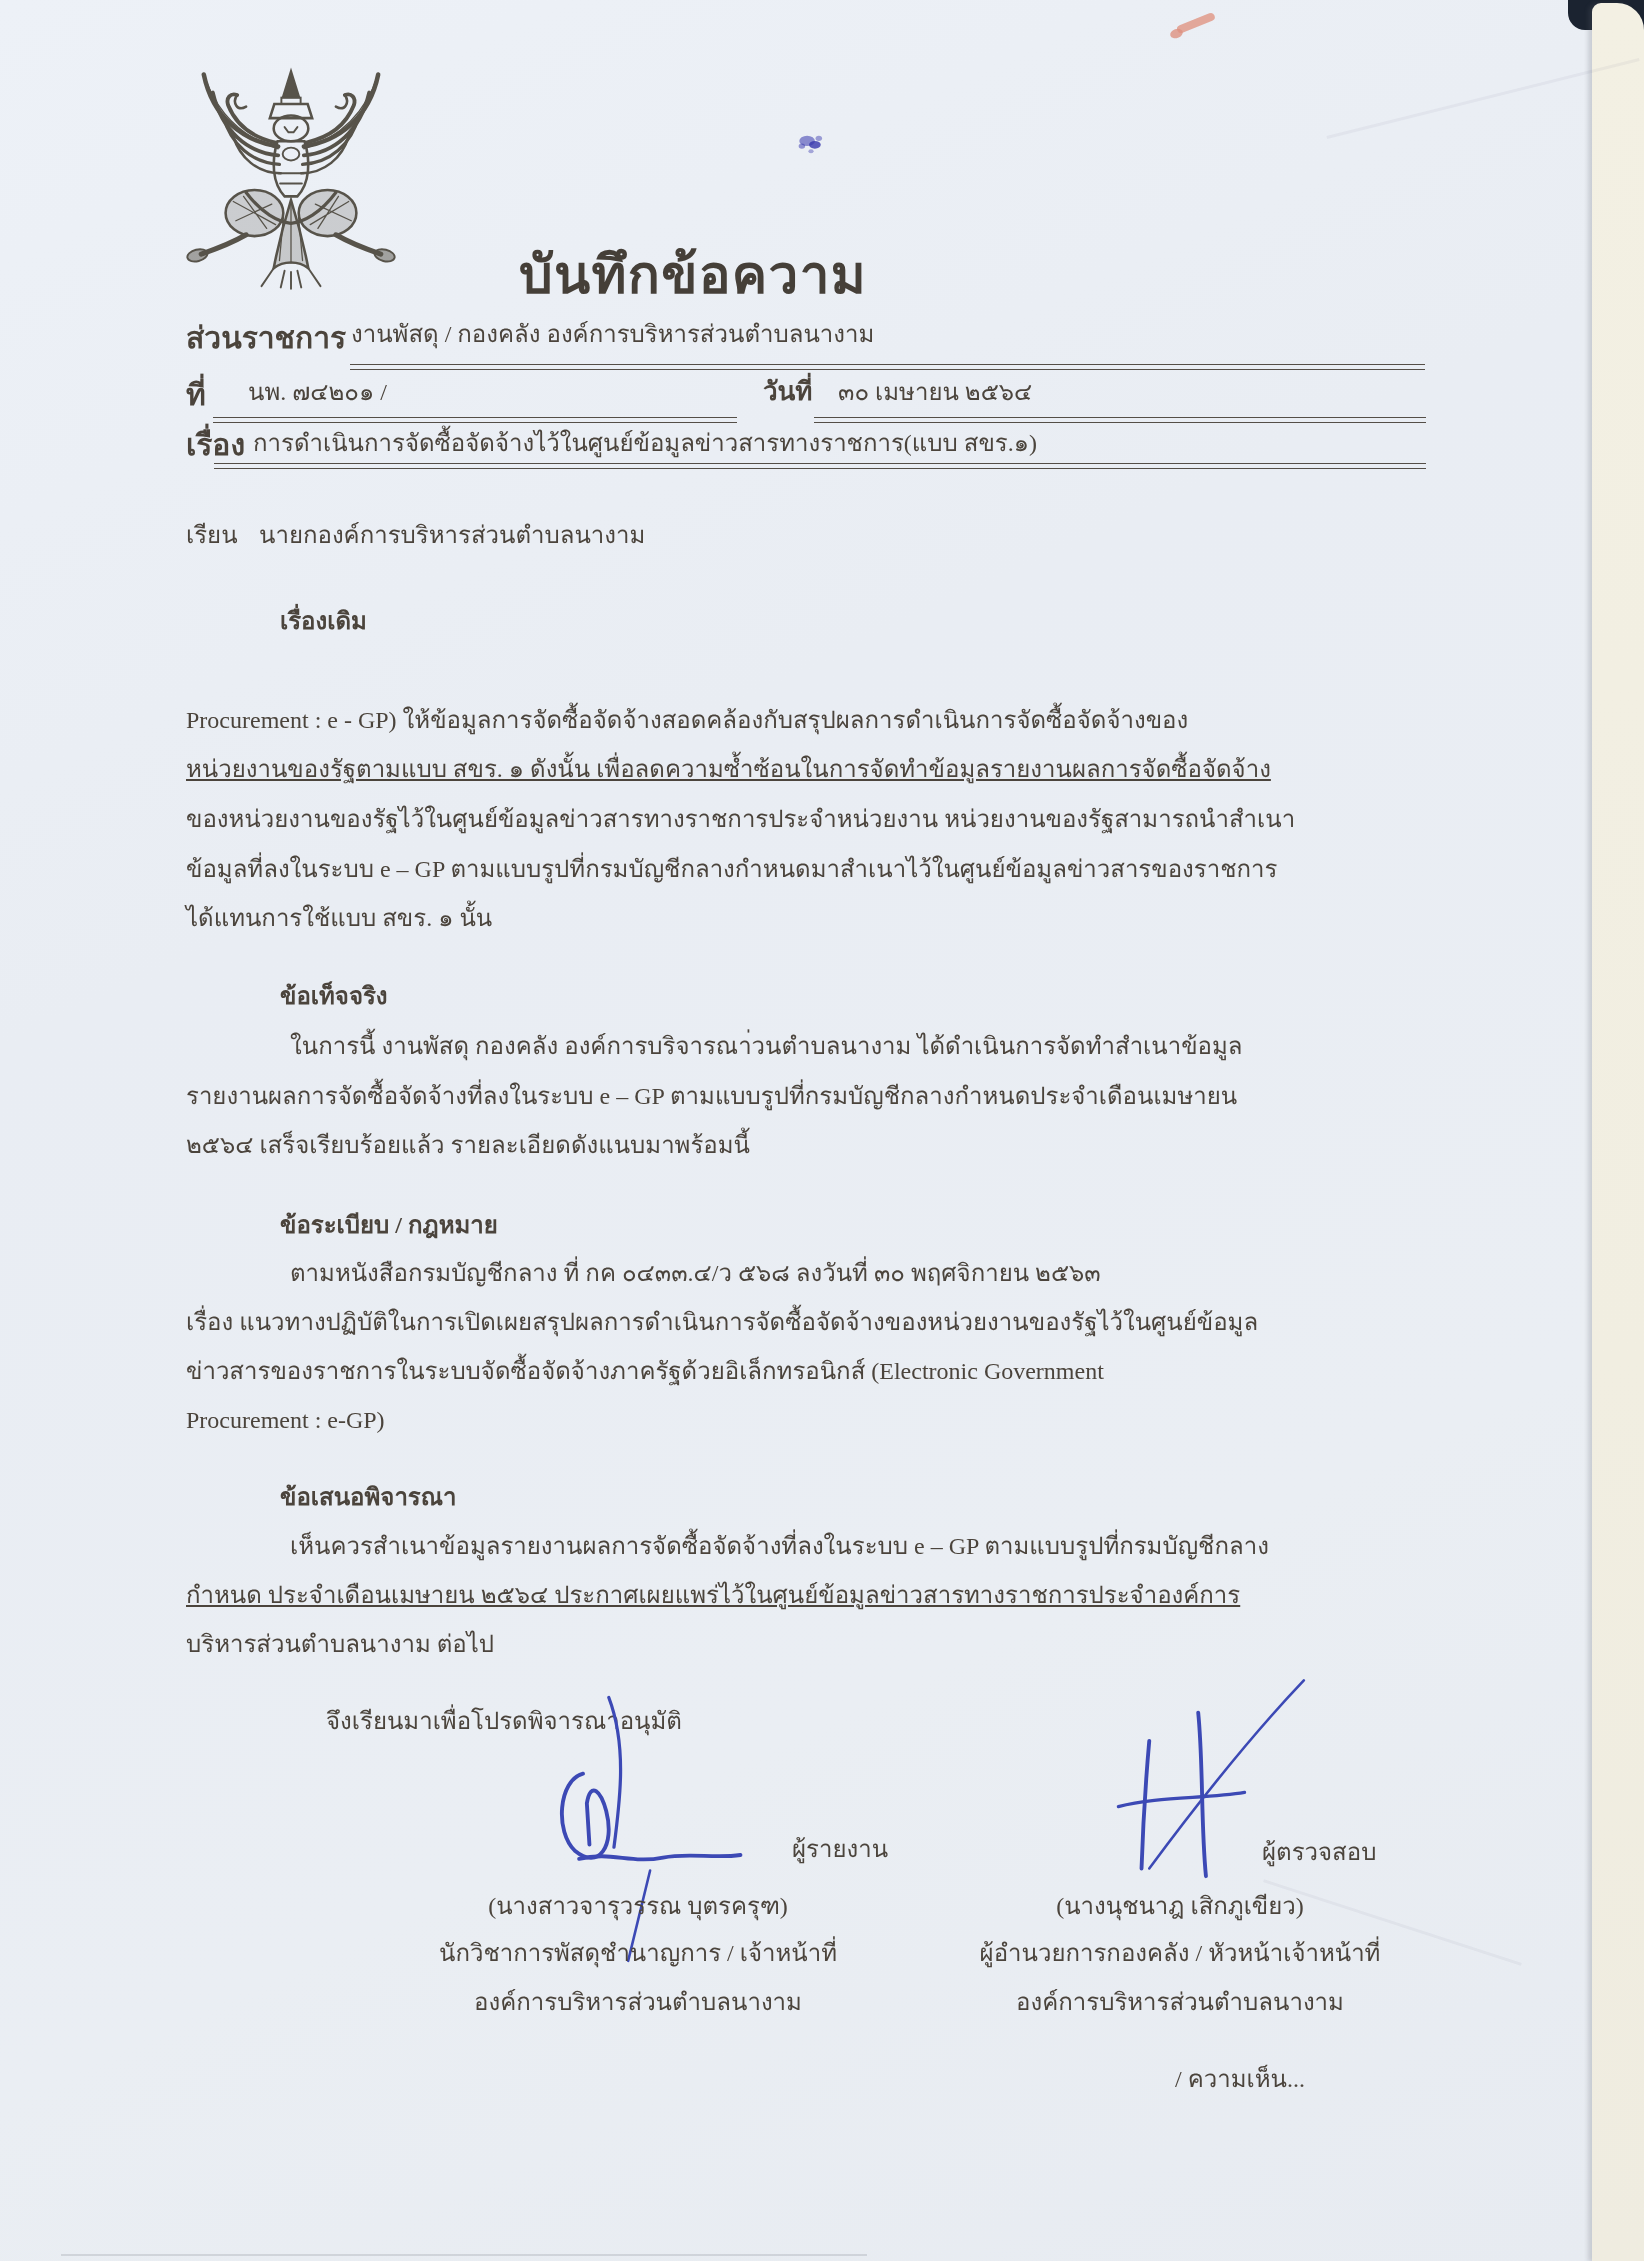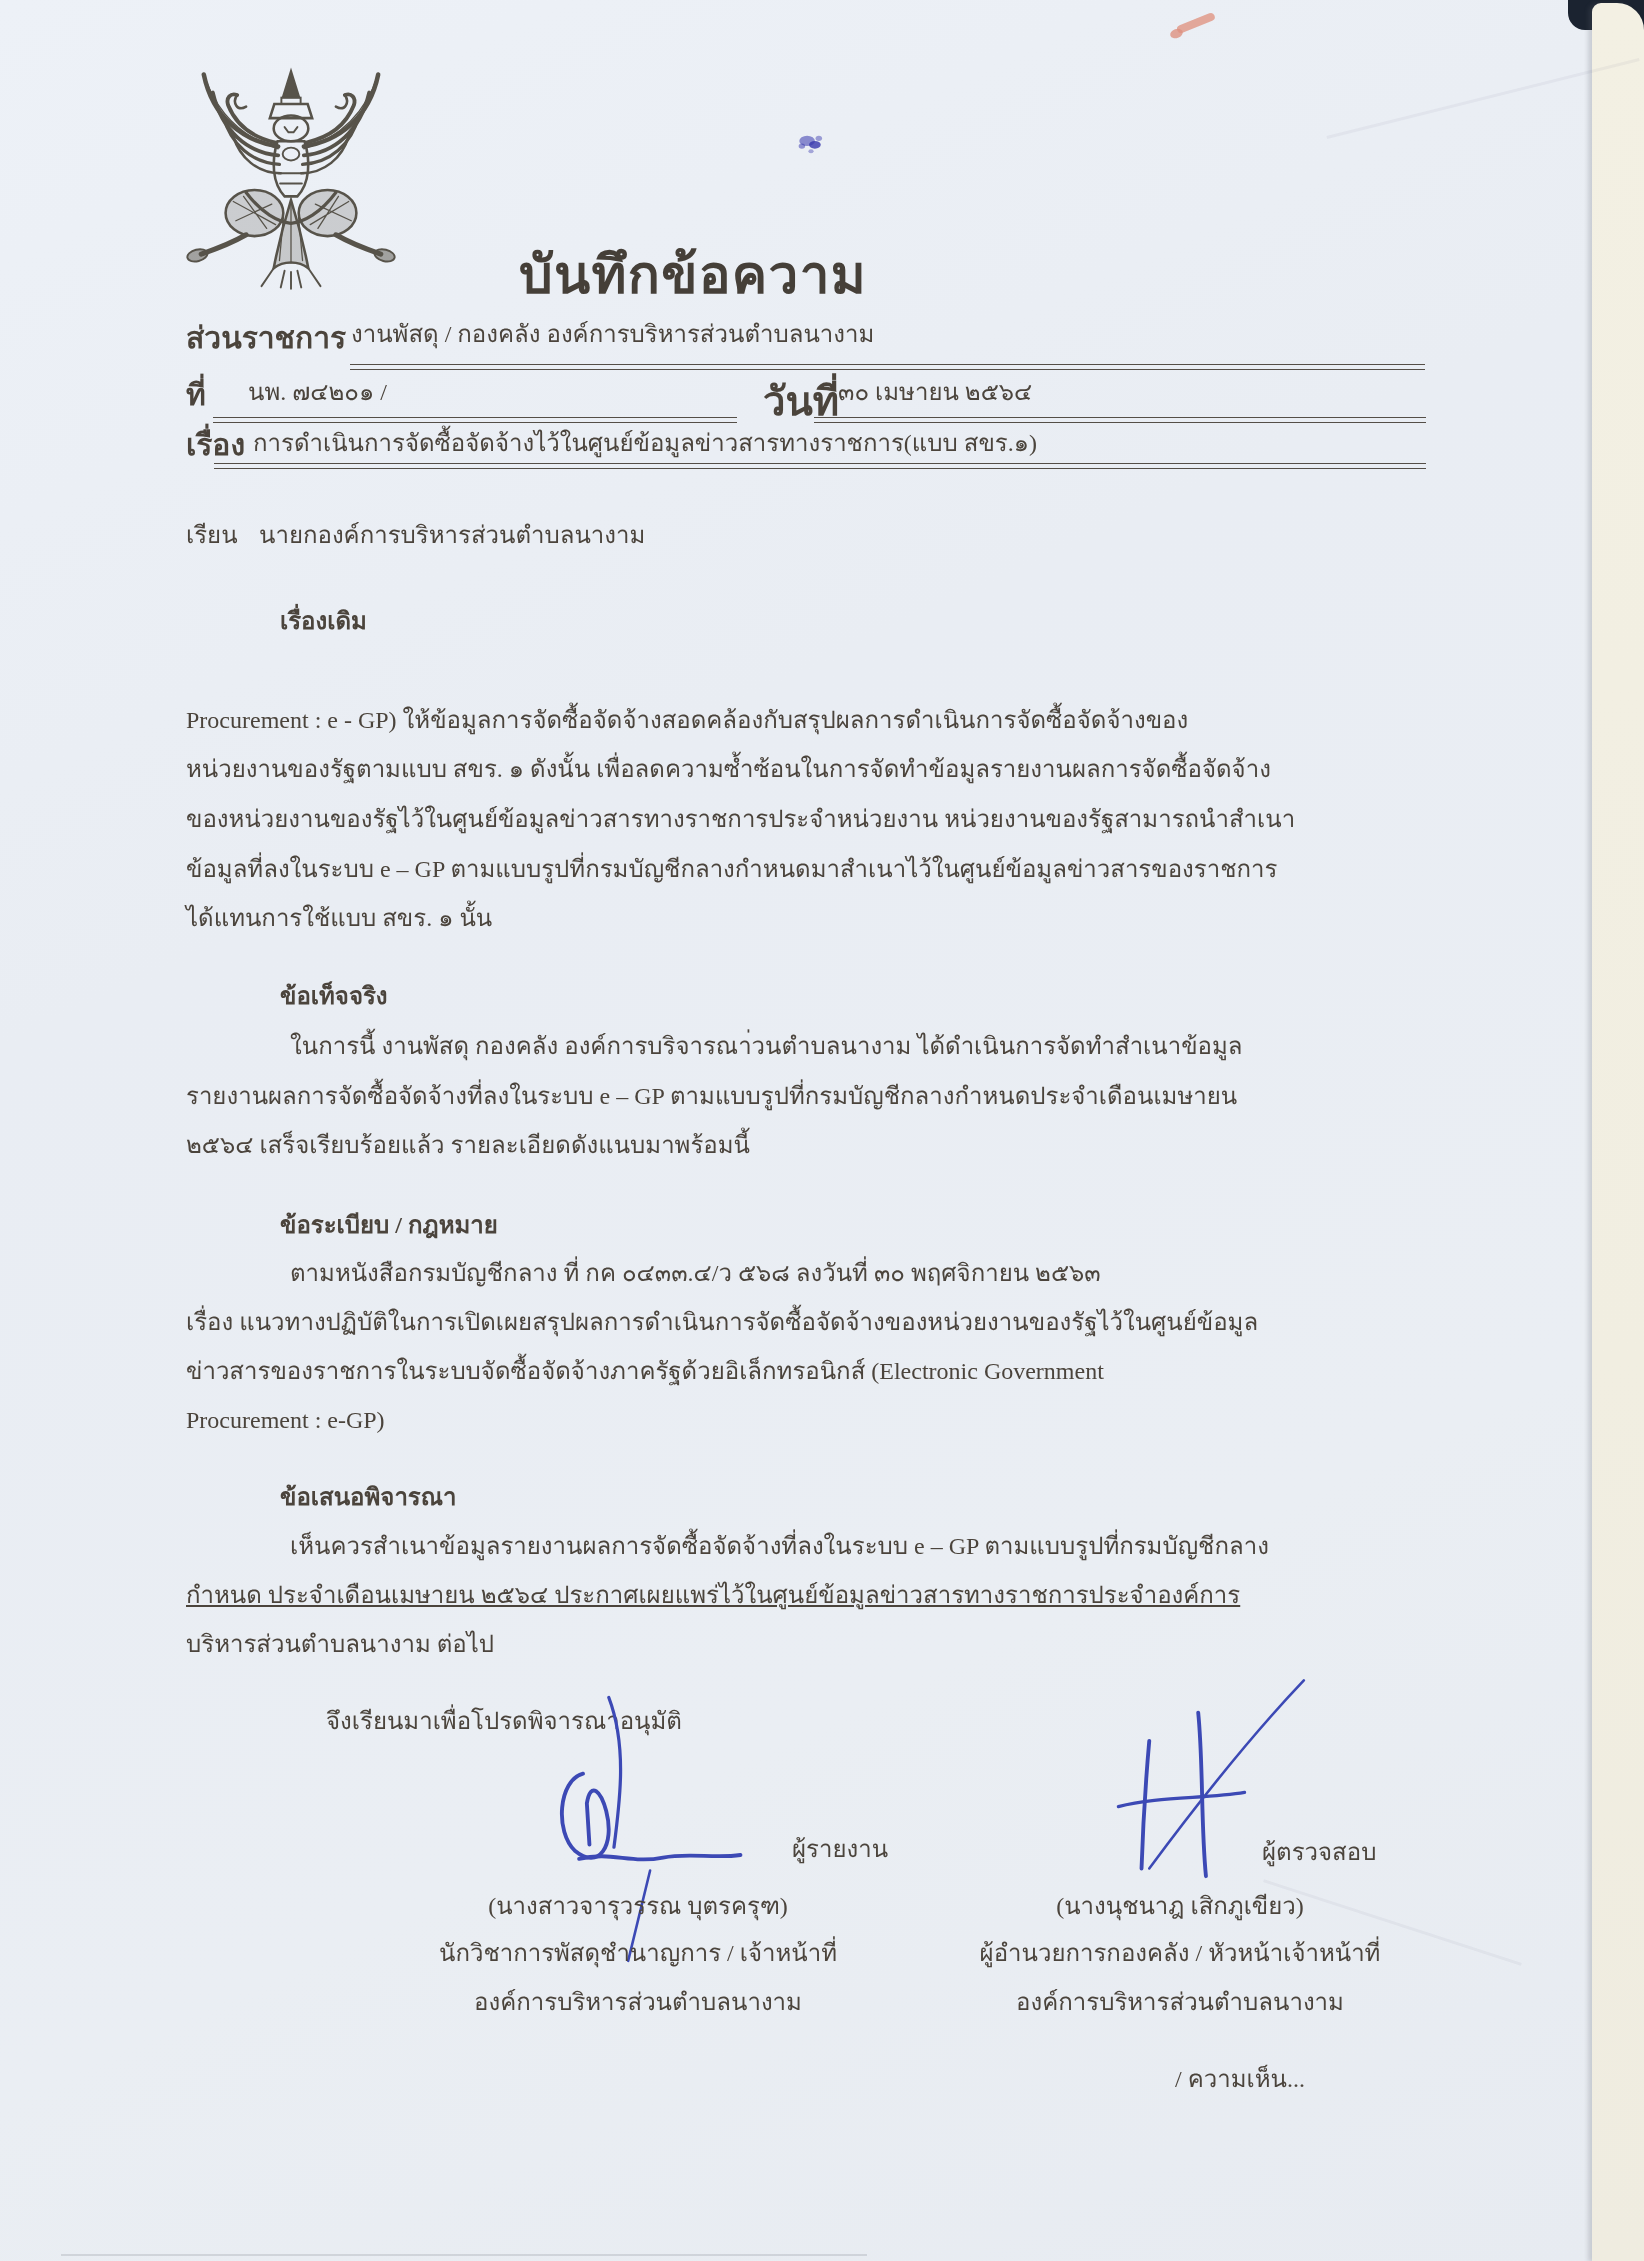--- a/index.html
+++ b/index.html
@@ -109,35 +109,35 @@
   </svg>
 
   <div class="txt title" style="left:0px; top:237px; width:1386px; text-align:center;">บันทึกข้อความ</div>
 
   <div class="txt bold" style="left:186px; top:316px; font-size:30px;">ส่วนราชการ</div>
   <div class="txt" style="left:351px; top:317px;">งานพัสดุ / กองคลัง    องค์การบริหารส่วนตำบลนางาม</div>
   <div class="dbl-rule" style="left:350px; top:364px; width:1075px;"></div>
 
   <div class="txt bold" style="left:186px; top:373px; font-size:30px;">ที่</div>
   <div class="txt" style="left:248px; top:375px;">นพ. ๗๔๒๐๑ /</div>
-  <div class="txt bold" style="left:763px; top:373px; font-size:40px;">วันที่</div>
+  <div class="txt bold" style="left:763px; top:373px; font-size:26px;">วันที่</div>
   <div class="txt" style="left:838px; top:375px;">๓๐  เมษายน  ๒๕๖๔</div>
   <div class="dbl-rule" style="left:213px; top:417px; width:524px;"></div>
   <div class="dbl-rule" style="left:814px; top:417px; width:612px;"></div>
 
   <div class="txt bold" style="left:186px; top:423px; font-size:30px;">เรื่อง</div>
   <div class="txt" style="left:253px; top:426px;">การดำเนินการจัดซื้อจัดจ้างไว้ในศูนย์ข้อมูลข่าวสารทางราชการ(แบบ  สขร.๑)</div>
   <div class="dbl-rule" style="left:214px; top:463px; width:1212px;"></div>
 
   <div class="txt" style="left:186px; top:518px;">เรียน</div>
   <div class="txt" style="left:259px; top:518px;">นายกองค์การบริหารส่วนตำบลนางาม</div>
 
   <div class="txt bold" style="left:280px; top:604px;">เรื่องเดิม</div>
   <div class="txt" style="left:186px; top:703px;">Procurement  : e - GP)  ให้ข้อมูลการจัดซื้อจัดจ้างสอดคล้องกับสรุปผลการดำเนินการจัดซื้อจัดจ้างของ</div>
-  <div class="txt" style="left:186px; top:752px;">หน่วยงานของรัฐตามแบบ สขร. ๑  ดังนั้น  เพื่อลดความซ้ำซ้อนในการจัดทำข้อมูลรายงานผลการจัดซื้อจัดจ้าง</div>
+  <div class="txt" style="left:186px; top:752px;text-decoration:underline;">หน่วยงานของรัฐตามแบบ สขร. ๑  ดังนั้น  เพื่อลดความซ้ำซ้อนในการจัดทำข้อมูลรายงานผลการจัดซื้อจัดจ้าง</div>
   <div class="txt" style="left:186px; top:802px;">ของหน่วยงานของรัฐไว้ในศูนย์ข้อมูลข่าวสารทางราชการประจำหน่วยงาน  หน่วยงานของรัฐสามารถนำสำเนา</div>
   <div class="txt" style="left:186px; top:852px;">ข้อมูลที่ลงในระบบ e – GP ตามแบบรูปที่กรมบัญชีกลางกำหนดมาสำเนาไว้ในศูนย์ข้อมูลข่าวสารของราชการ</div>
   <div class="txt" style="left:186px; top:901px;">ได้แทนการใช้แบบ  สขร. ๑  นั้น</div>
 
   <div class="txt bold" style="left:280px; top:979px;">ข้อเท็จจริง</div>
   <div class="txt" style="left:290px; top:1029px;">ในการนี้  งานพัสดุ  กองคลัง  องค์การบริจารณา่วนตำบลนางาม  ได้ดำเนินการจัดทำสำเนาข้อมูล</div>
   <div class="txt" style="left:186px; top:1079px;">รายงานผลการจัดซื้อจัดจ้างที่ลงในระบบ e – GP ตามแบบรูปที่กรมบัญชีกลางกำหนดประจำเดือนเมษายน</div>
   <div class="txt" style="left:186px; top:1128px;">๒๕๖๔  เสร็จเรียบร้อยแล้ว  รายละเอียดดังแนบมาพร้อมนี้</div>
 
   <div class="txt bold" style="left:280px; top:1208px;">ข้อระเบียบ / กฎหมาย</div>

